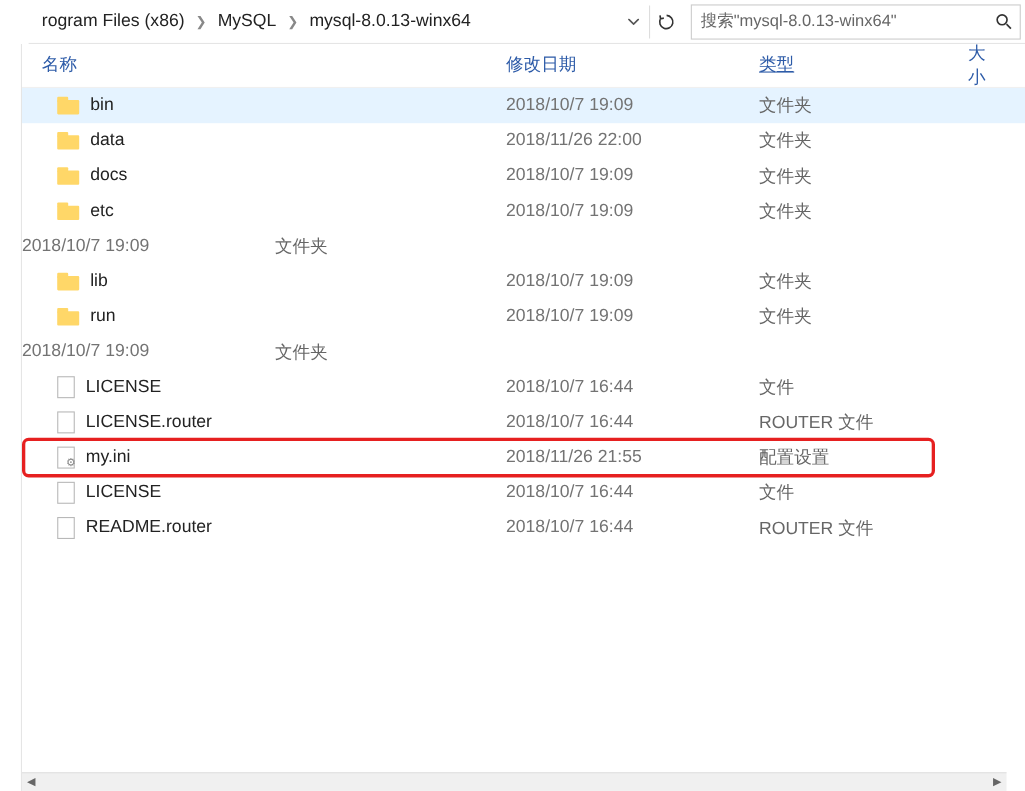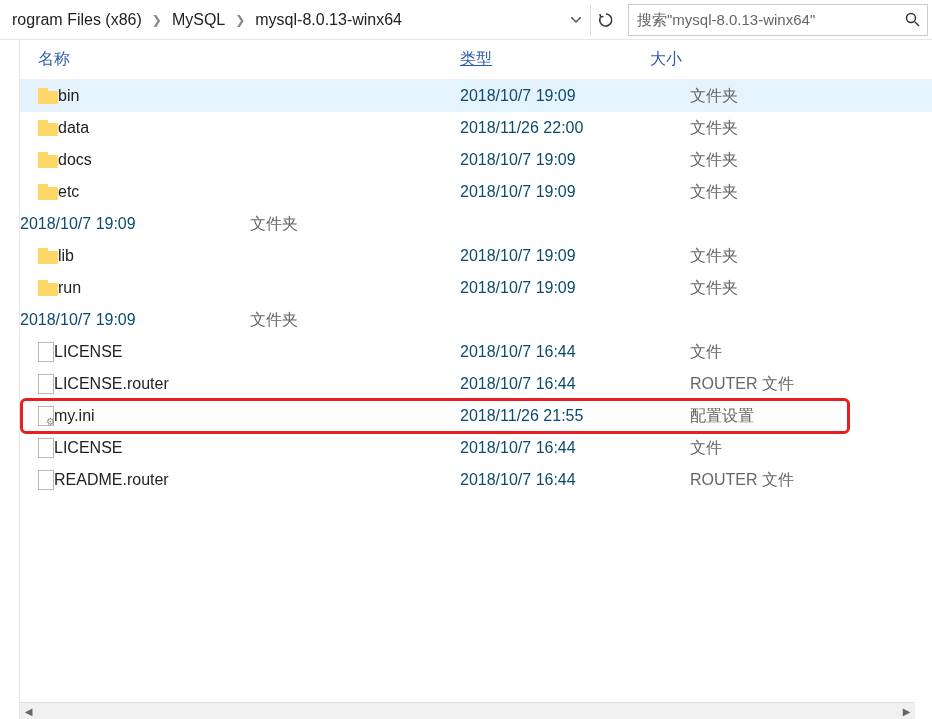--- a/index.html
+++ b/index.html
@@ -14,20 +14,21 @@
       height: 719px;
       overflow: hidden;
       position: relative;
     }
     .toolbar {
       display: flex;
       align-items: center;
       height: 40px;
       border-bottom: 1px solid #e5e5e5;
       padding: 12px 4px;
+      margin-left: 26px;
     }
     .breadcrumb {
       display: flex;
       align-items: center;
       flex: 1;
       height: 100%;
       font-size: 16px;
       color: #222;
       padding-left: 2px;
     }
@@ -126,24 +127,25 @@
       color: #555;
       cursor: pointer;
     }
     .file-row.selected {
       background: #e5f3ff;
     }
     .file-name-cell {
       width: 440px;
       display: flex;
       align-items: center;
-      padding-left: 18px;
+      padding-left: 32px;
+      gap: 10px;
       color: #222;
     }
-    .file-date-cell { width: 230px; color: #0c4a6e; }
+    .file-date-cell { width: 230px; color: #737373; }
     .file-type-cell { width: 190px; color: #666; }
     .file-size-cell { flex: 1; }
     .icon-folder {
       width: 20px;
       height: 16px;
       display: inline-block;
       position: relative;
     }
     .icon-folder::before {
       content: '';
@@ -251,20 +253,21 @@
         </svg>
     </div>
   </div>
 </div>
 
 <div class="content">
   <div class="left-strip"></div>
   <div class="main">
     <div class="headers">
       <div class="col-name">名称</div>
+      <div class="col-date">修改日期</div>
       <div class="col-type">类型</div>
       <div class="col-size">大小</div>
     </div>
     <div class="rows" id="rows">
         <div class="file-row selected">
           <div class="file-name-cell">
             <span class="icon-folder"></span>
             <span>bin</span>
           </div>
           <div class="file-date-cell">2018/10/7 19:09</div>

